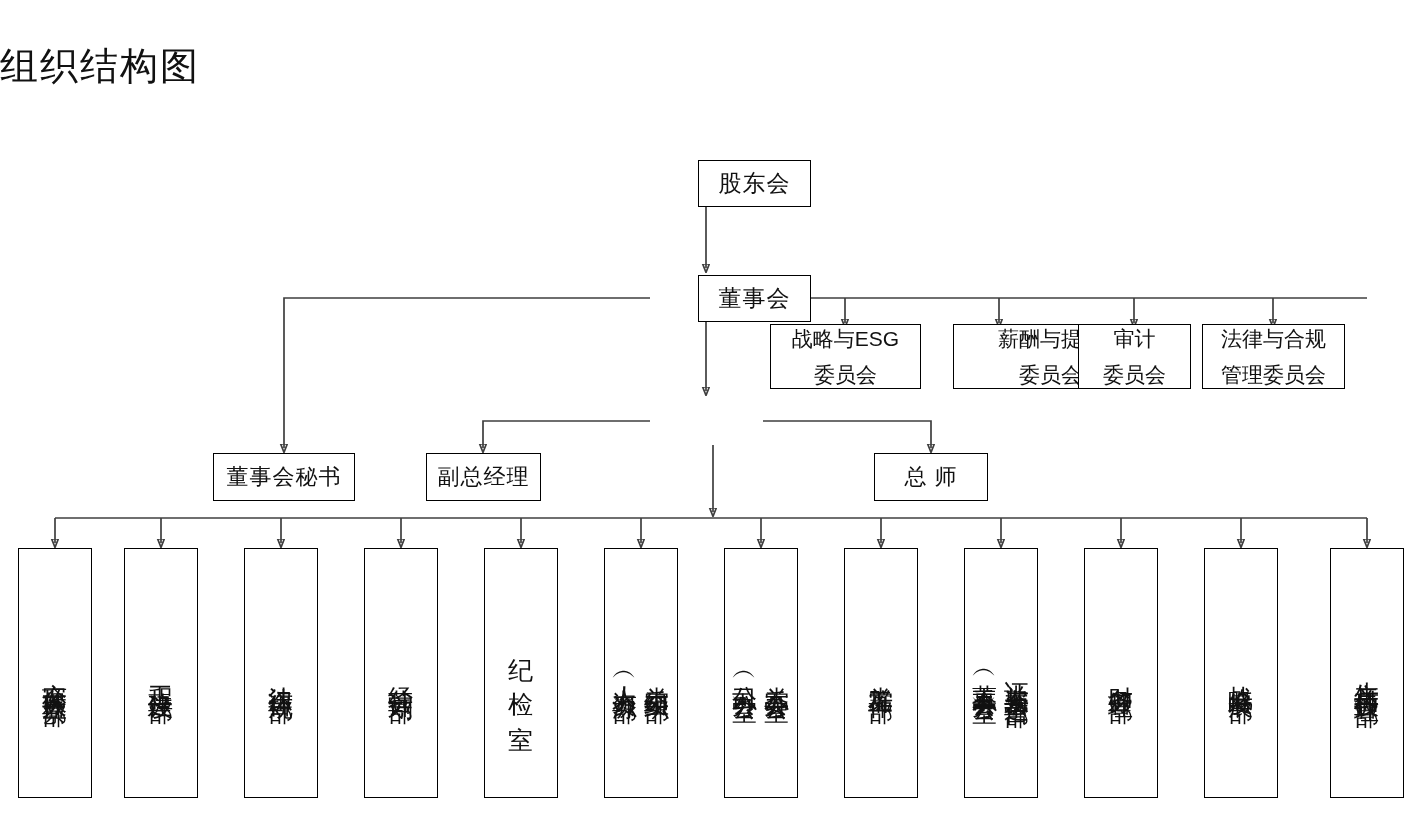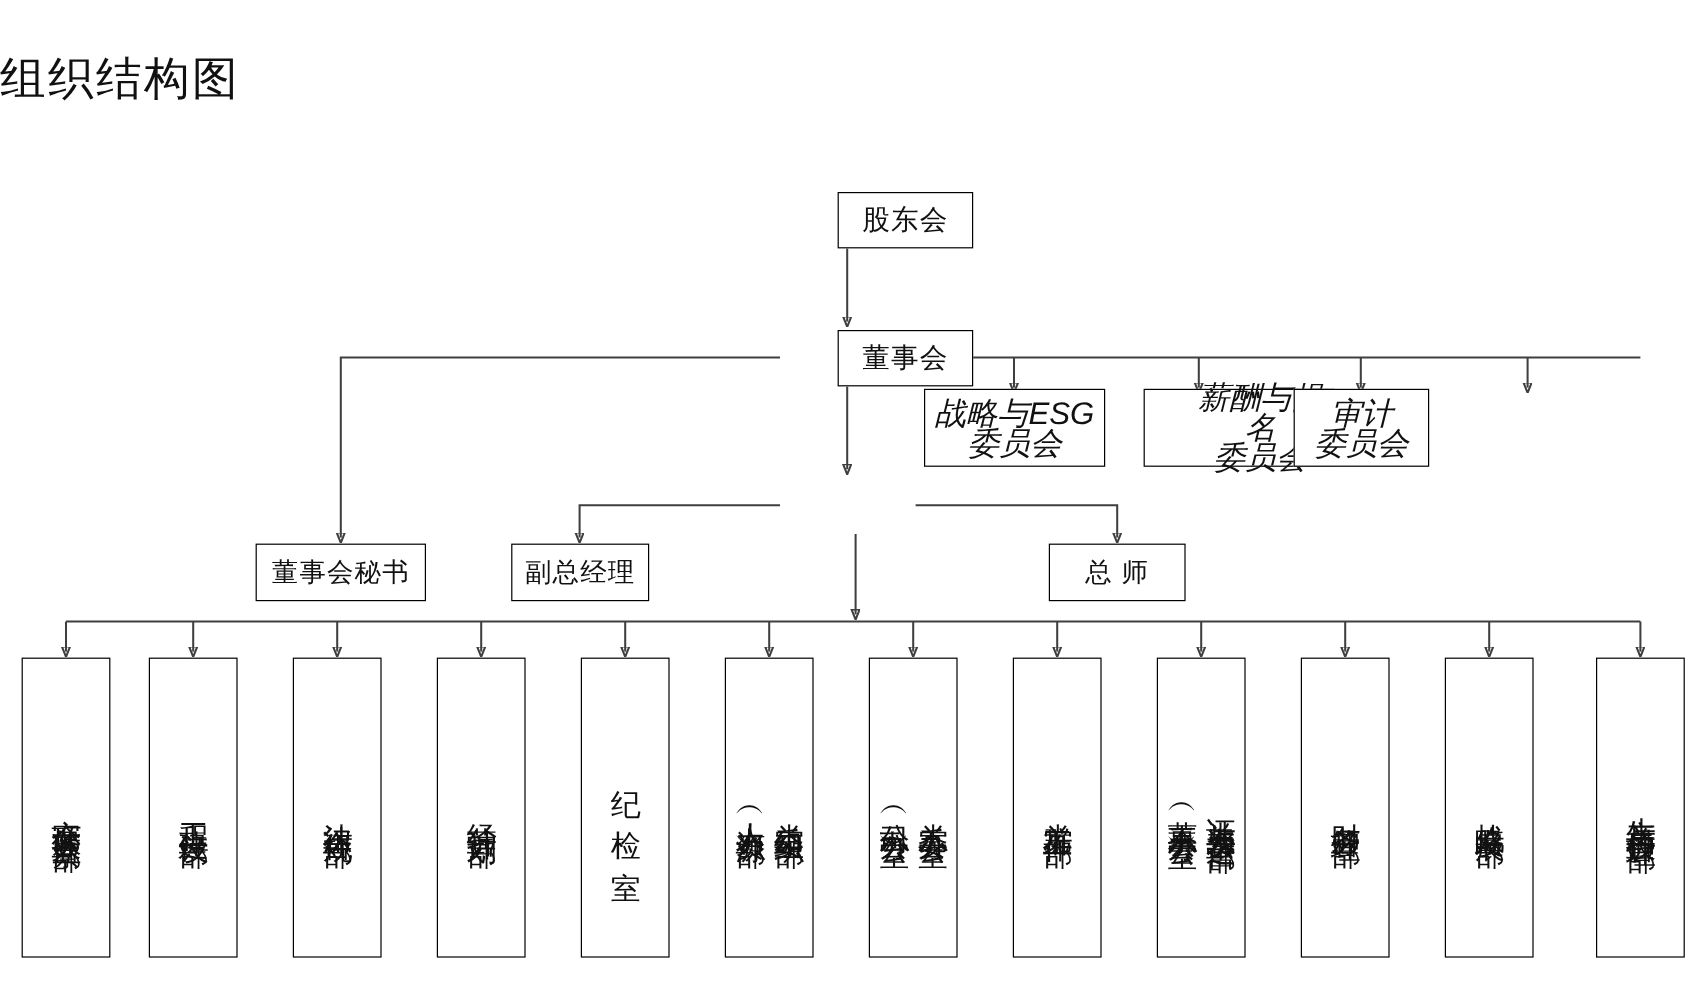--- a/index.html
+++ b/index.html
@@ -15,21 +15,21 @@
   .node{
     position:absolute;box-sizing:border-box;
     border:1.6px solid #000;background:#fff;
     display:flex;align-items:center;justify-content:center;
     text-align:center;color:#111;
   }
   .node .lbl{display:block;white-space:pre-line;}
 
   
   .h1{font-size:23px;line-height:27px;letter-spacing:1px;margin-left:48px;}
-  .h2{font-size:26px;line-height:25px;font-style:italic;}
+  .h2{font-size:21px;line-height:36px;}
   .h3{font-size:22px;line-height:26px;letter-spacing:1px;}
 
   
   .vbox{
     writing-mode:vertical-rl;
     text-orientation:upright;
     font-size:25px;line-height:32px;letter-spacing:3px;
     display:flex;align-items:center;justify-content:center;
     padding:6px 0;
   }
@@ -105,20 +105,24 @@
 委员会</span>
   </div>
   <div class="node h2" style="left:953px;top:324px;width:159px;height:65px;padding-left:36px;">
     <span class="lbl">薪酬与提名
 委员会</span>
   </div>
   <div class="node h2" style="left:1078px;top:324px;width:113px;height:65px;">
     <span class="lbl">审计
 委员会</span>
   </div>
+  <div class="node h2" style="left:1202px;top:324px;width:143px;height:65px;">
+    <span class="lbl">法律与合规
+管理委员会</span>
+  </div>
 
   <div class="node h3" style="left:213px;top:453px;width:142px;height:48px;">
     <span class="lbl">董事会秘书</span>
   </div>
   <div class="node h3" style="left:426px;top:453px;width:115px;height:48px;">
     <span class="lbl">副总经理</span>
   </div>
   <div class="node h3" style="left:874px;top:453px;width:114px;height:48px;">
     <span class="lbl">总 师</span>
   </div>

